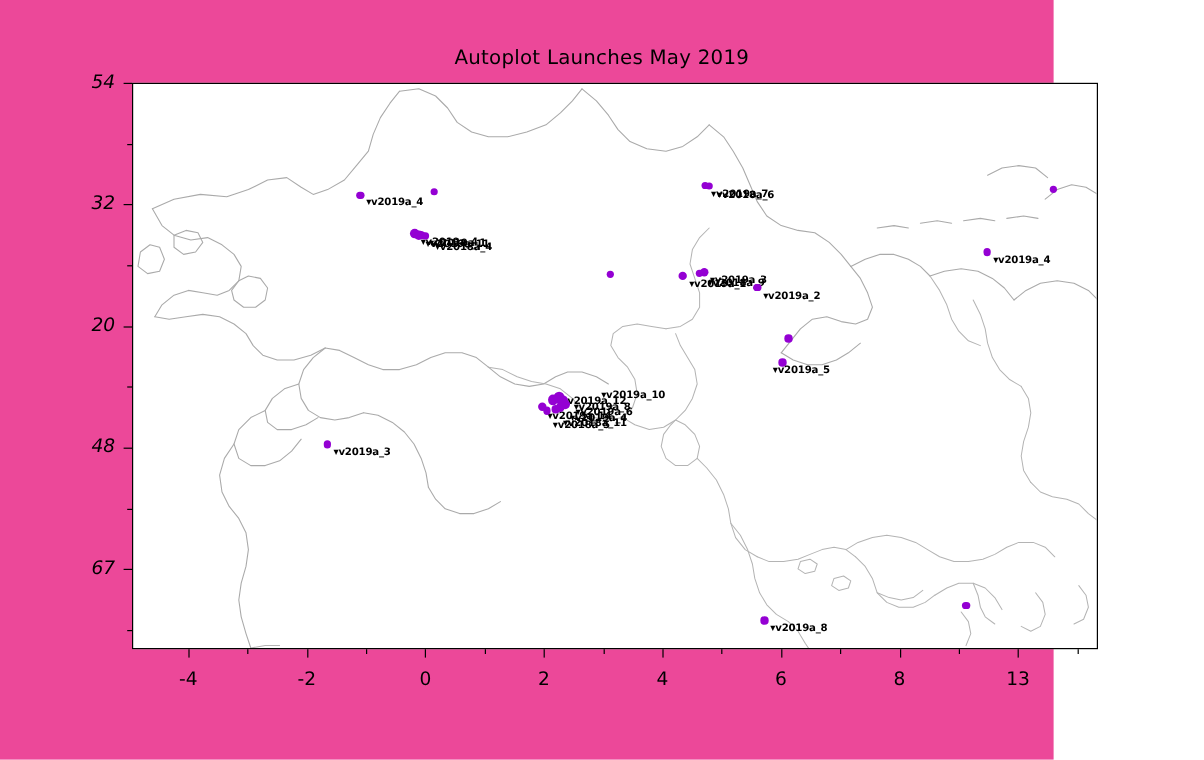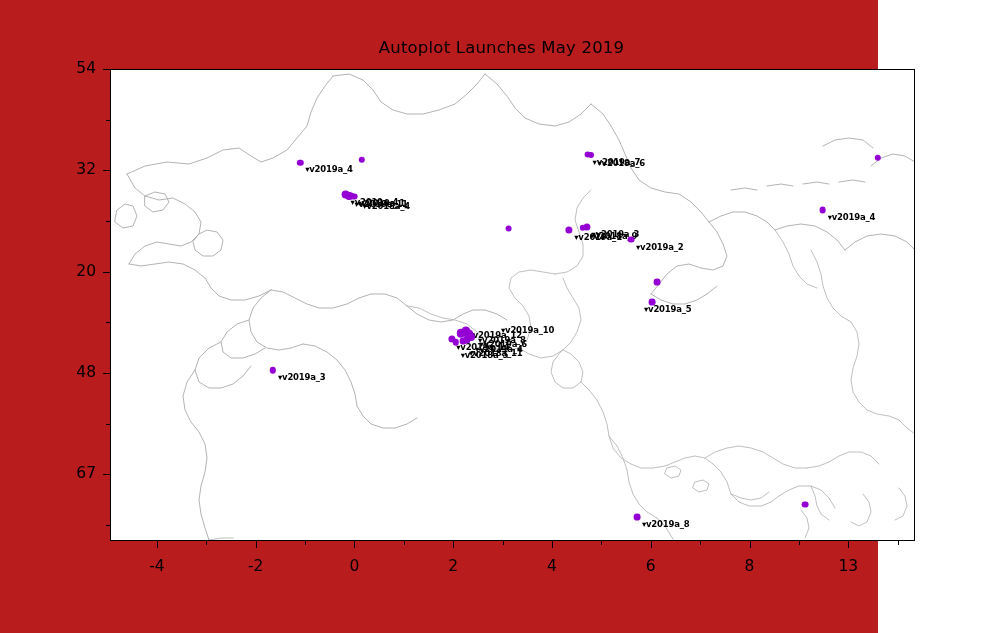--- a/index.html
+++ b/index.html
@@ -11,21 +11,21 @@
   body {
     width: 1003px;
     height: 633px;
     font-family: "DejaVu Sans", sans-serif;
     overflow: hidden;
   }
   #figure {
     position: relative;
     width: 878px;
     height: 633px;
-    background: #b91c1c;
+    background: #ec4899;
   }
   #plot-title {
     position: absolute;
     left: 0;
     top: 38px;
     width: 1003px;
     text-align: center;
     font-size: 16.5px;
     color: #000000;
     letter-spacing: 0.2px;
@@ -67,20 +67,21 @@
     top: 541px;
   }
   .tick-x.minor { top: 541px; height: 4px; }
   .ticklabel-y {
     position: absolute;
     right: 0;
     width: 38px;
     text-align: right;
     font-size: 15.5px;
     color: #000000;
+    font-style: italic;
   }
   .ticklabel-x {
     position: absolute;
     width: 60px;
     text-align: center;
     font-size: 15.5px;
     color: #000000;
     top: 557px;
   }
   

